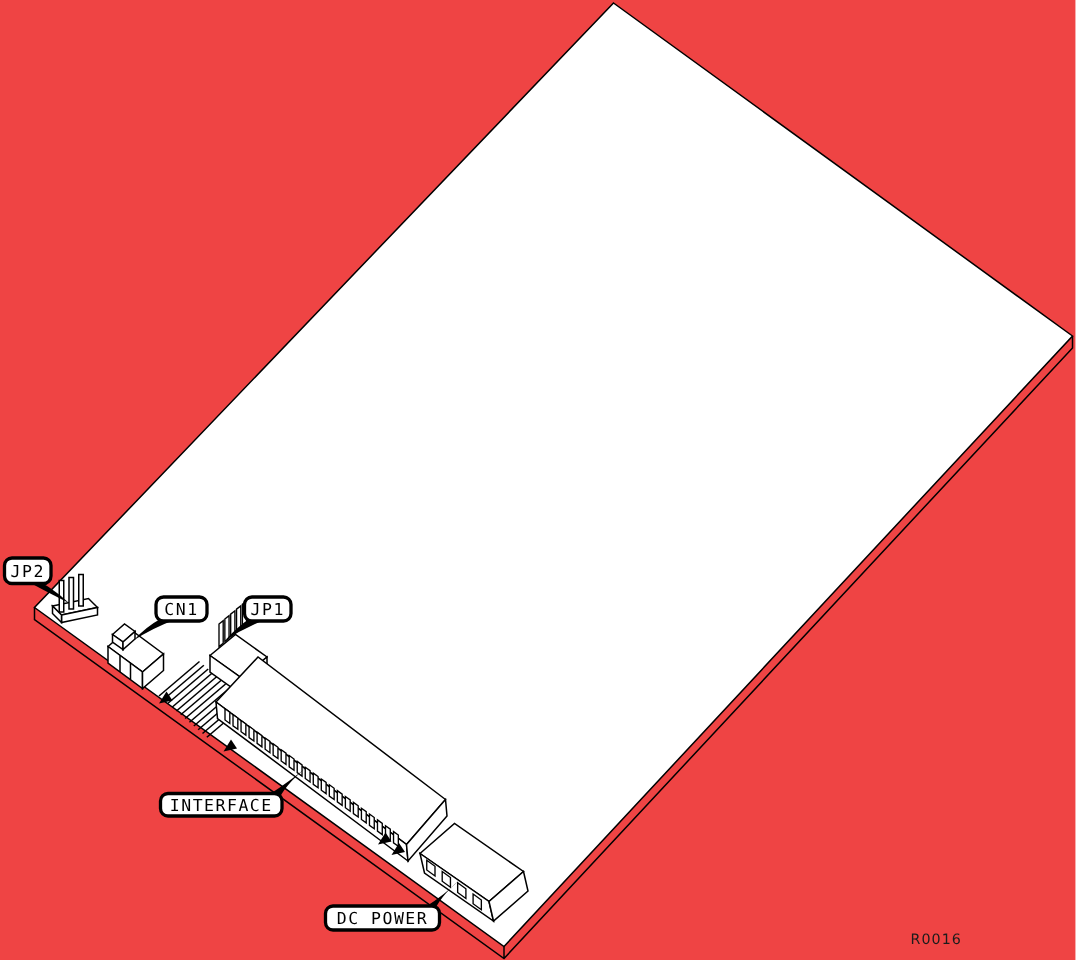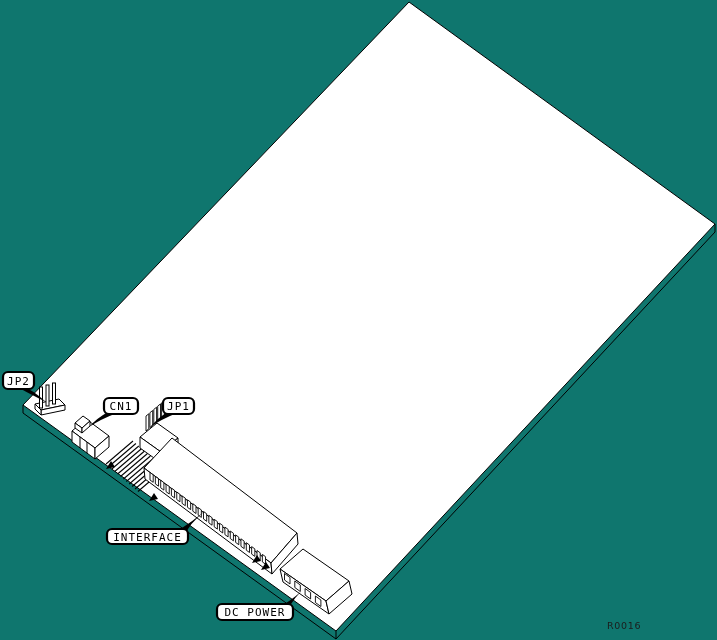--- a/index.html
+++ b/index.html
@@ -1,16 +1,16 @@
 <!DOCTYPE html>
 <html><head>
 <meta charset="utf-8">
 <style>
   html,body{margin:0;padding:0;background:#ffffff;}
-  .stage{position:relative;width:717px;height:640px;background:#0f766e;overflow:hidden;
+  .stage{position:relative;width:717px;height:640px;background:#ef4444;overflow:hidden;
          font-family:"DejaVu Sans Mono", monospace;}
   svg{position:absolute;left:0;top:0;}
   .ln{fill:none;stroke:#000;stroke-width:1;}
   .face{fill:#ffffff;stroke:#000;stroke-width:1;}
   .blk{fill:#000;stroke:none;}
   .callout-rect{fill:#ffffff;stroke:#000;stroke-width:2.2;}
   .callout-text{font-family:"DejaVu Sans Mono", monospace;font-size:11px;letter-spacing:1px;fill:#000;}
   .ref-text{font-family:"DejaVu Sans", sans-serif;font-size:9.5px;letter-spacing:0.7px;fill:#1c1c1c;}
   g[data-pinrow] polygon{fill:#ffffff;stroke:#000;stroke-width:0.9;}
   g[data-pinlines] line{stroke:#000;stroke-width:1.05;}

